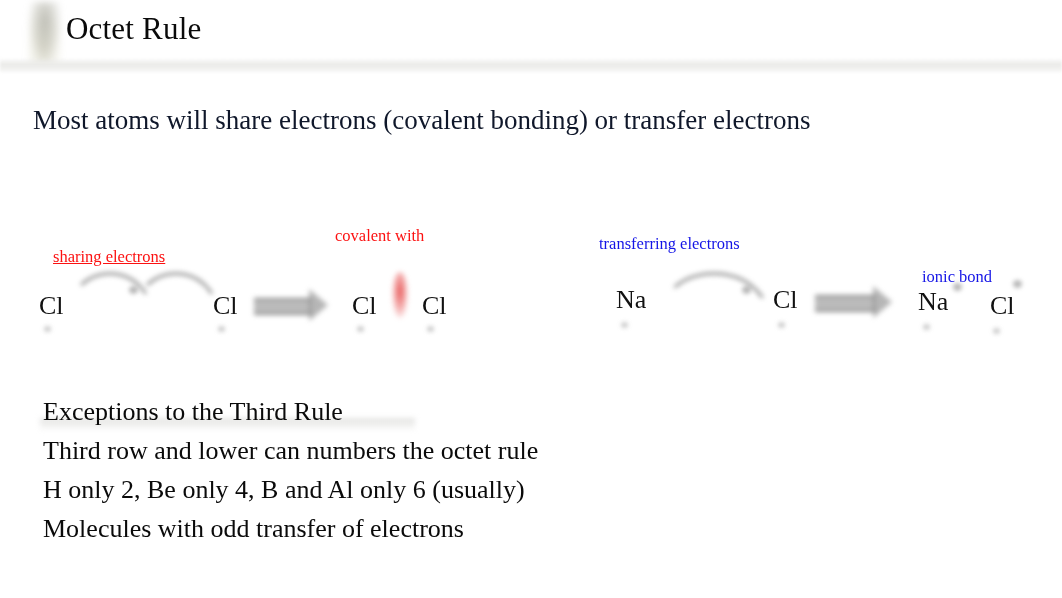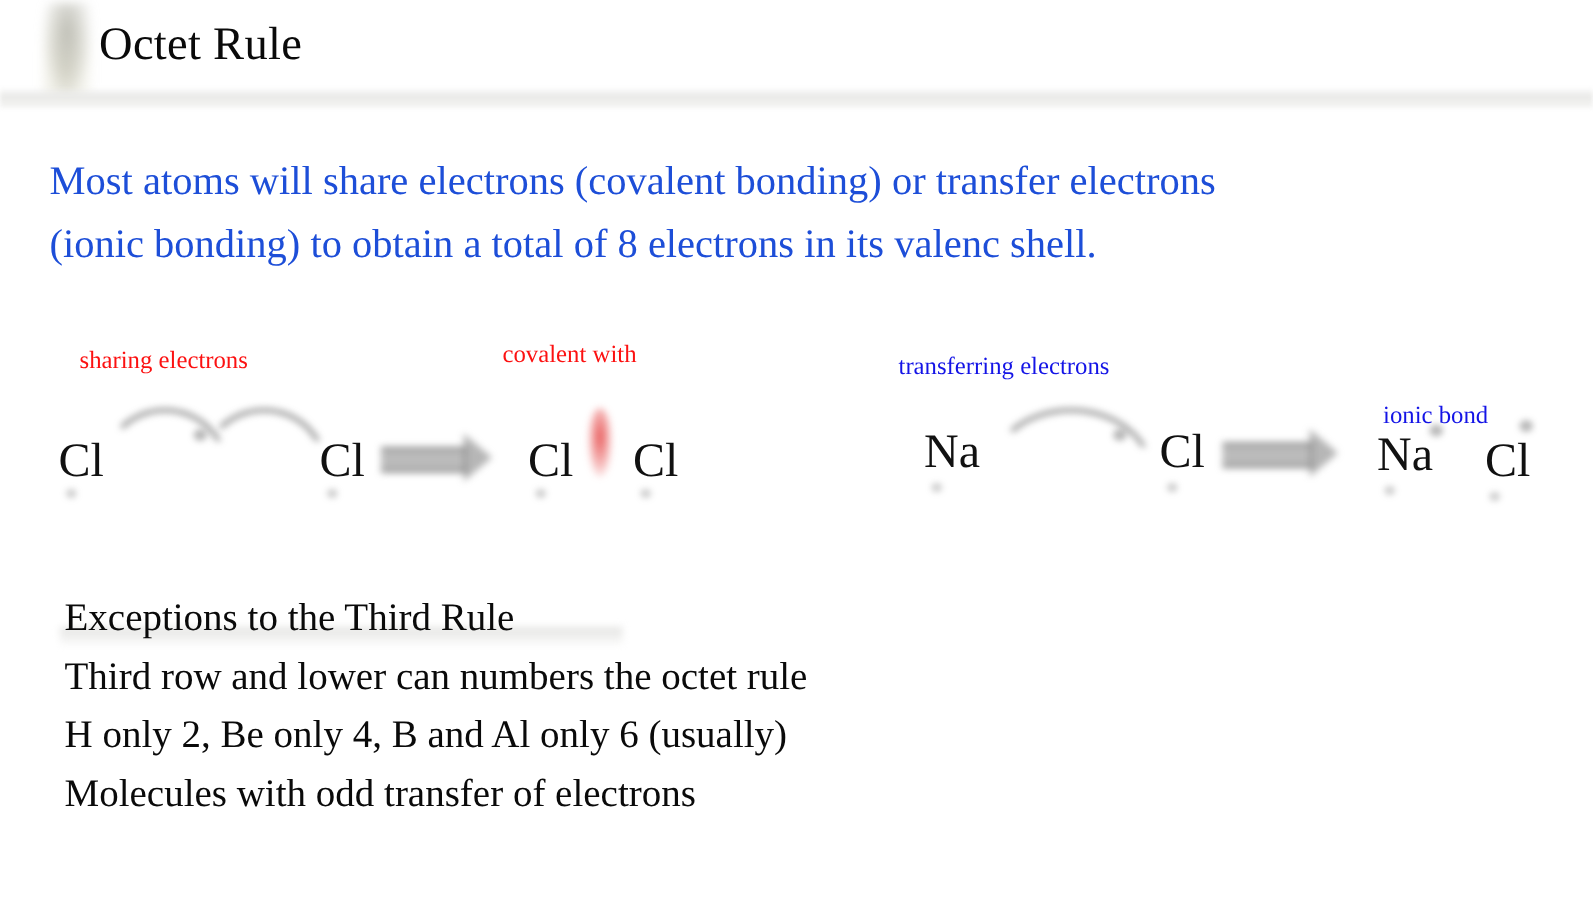--- a/index.html
+++ b/index.html
@@ -54,21 +54,21 @@
   }
 
   
   #intro-paragraph {
     position: absolute;
     left: 33px;
     top: 99px;
     width: 960px;
     font-size: 27px;
     line-height: 42px;
-    color: #1d4ed8;
+    color: #0f172a;
   }
   #intro-paragraph .ln { display: block; white-space: nowrap; }
 
   
   #diagram {
     position: absolute;
     left: 0;
     top: 210px;
     width: 1062px;
     height: 150px;
@@ -78,21 +78,21 @@
     font-size: 16.5px;
     line-height: 20px;
     white-space: nowrap;
     font-family: "Liberation Serif", "DejaVu Serif", serif;
   }
   .dgm-label.red  { color: #fc1111; }
   .dgm-label.blue { color: #1414e6; }
 
   .atom {
     position: absolute;
-    font-size: 32px;
+    font-size: 26px;
     line-height: 28px;
     color: #111111;
     white-space: nowrap;
   }
 
   
   .edot {
     position: absolute;
     width: 9px;
     height: 8px;
@@ -171,26 +171,25 @@
 <body>
 
 <div id="title-bar">
   <div id="title-ornament"></div>
   <div id="page-title">Octet Rule</div>
   <div id="title-underbar"></div>
 </div>
 
 <div id="intro-paragraph">
   <span class="ln">Most atoms will share electrons (covalent bonding) or transfer electrons</span>
-  <span class="ln">(ionic bonding) to obtain a total of 8 electrons in its valenc shell.</span>
 </div>
 
 <div id="diagram">
 
-  <div class="dgm-label red" style="left:53px; top:20px;">sharing electrons</div>
+  <div class="dgm-label red" style="left:53px; top:37px;text-decoration:underline;">sharing electrons</div>
 
   <div class="dgm-label red" style="left:335px; top:16px;">covalent with</div>
 
   <div class="arc" style="left:68px; top:62px; width:78px; height:34px;"></div>
   <div class="arc" style="left:134px; top:62px; width:78px; height:34px;"></div>
   <div class="edot" style="left:129px; top:76px;"></div>
 
   <div class="atom" style="left:39px; top:82px;">Cl</div>
   <div class="edot tiny" style="left:44px; top:116px;"></div>
 

